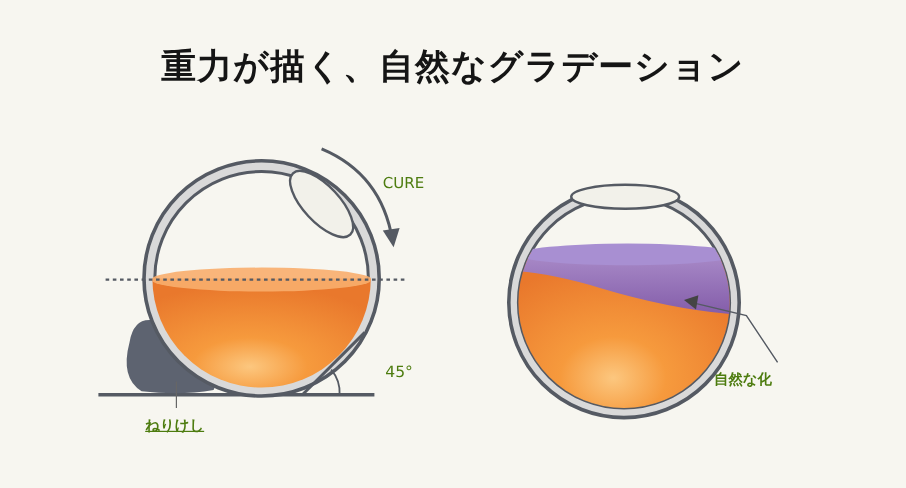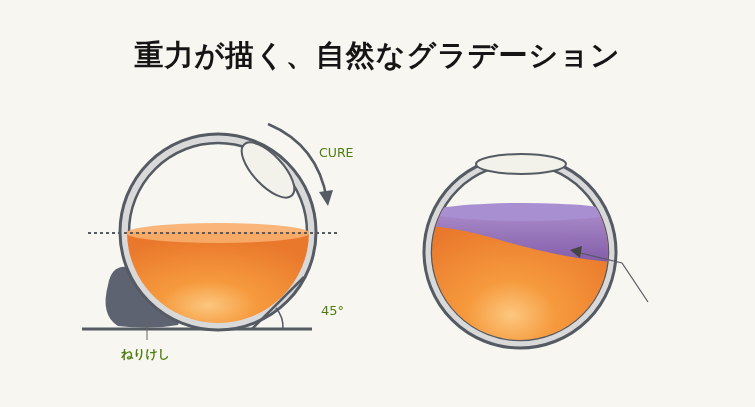--- a/index.html
+++ b/index.html
@@ -4,21 +4,21 @@
 <style>
   html,body{margin:0;padding:0;}
   body{width:755px;height:407px;background:#f7f6f0;position:relative;overflow:hidden;
        font-family:"DejaVu Sans","Liberation Sans",sans-serif;}
   .title{position:absolute;left:0;top:36px;width:755px;text-align:center;
          font-family:"DejaVu Serif","Liberation Serif",serif;font-weight:bold;font-size:29px;color:#151515;letter-spacing:1px;}
   svg{position:absolute;left:0;top:0;}
   .lbl{position:absolute;font-size:12px;color:#4d7c0f;font-weight:bold;}
   .cure{left:319px;top:145px;font-size:12.5px;font-weight:normal;}
   .deg{left:286px;top:303px;font-size:13px;font-weight:normal;margin-left:35px;}
-  .neri{left:121px;top:346px;font-size:12px;}
+  .neri{left:121px;top:346px;font-size:12px;text-decoration:underline;}
   .note{left:595px;top:307px;font-size:12px;line-height:18px;}
 </style>
 </head>
 <body>
 
 <div class="title">重力が描く、自然なグラデーション</div>
 
 <svg width="755" height="407" viewBox="0 0 755 407">
   <defs>
     <radialGradient id="og" cx="0.45" cy="0.75" r="0.7">
@@ -70,13 +70,14 @@
     <ellipse cx="521" cy="164" rx="45" ry="10" fill="#f2f1ea" stroke="#555a63" stroke-width="2"></ellipse>
     <polyline points="648,302 622,263 576,252" fill="none" stroke="#555a63" stroke-width="1.2"></polyline>
     <path d="M570 250 L582 246 L580 258Z" fill="#444"></path>
   </g>
 </svg>
 
 <div class="lbl cure">CURE</div>
 <div class="lbl deg">45°</div>
 <div class="lbl neri">ねりけし</div>
 <div class="lbl note">
+  <div>自然な化</div>
 </div>
 
 </body></html>

